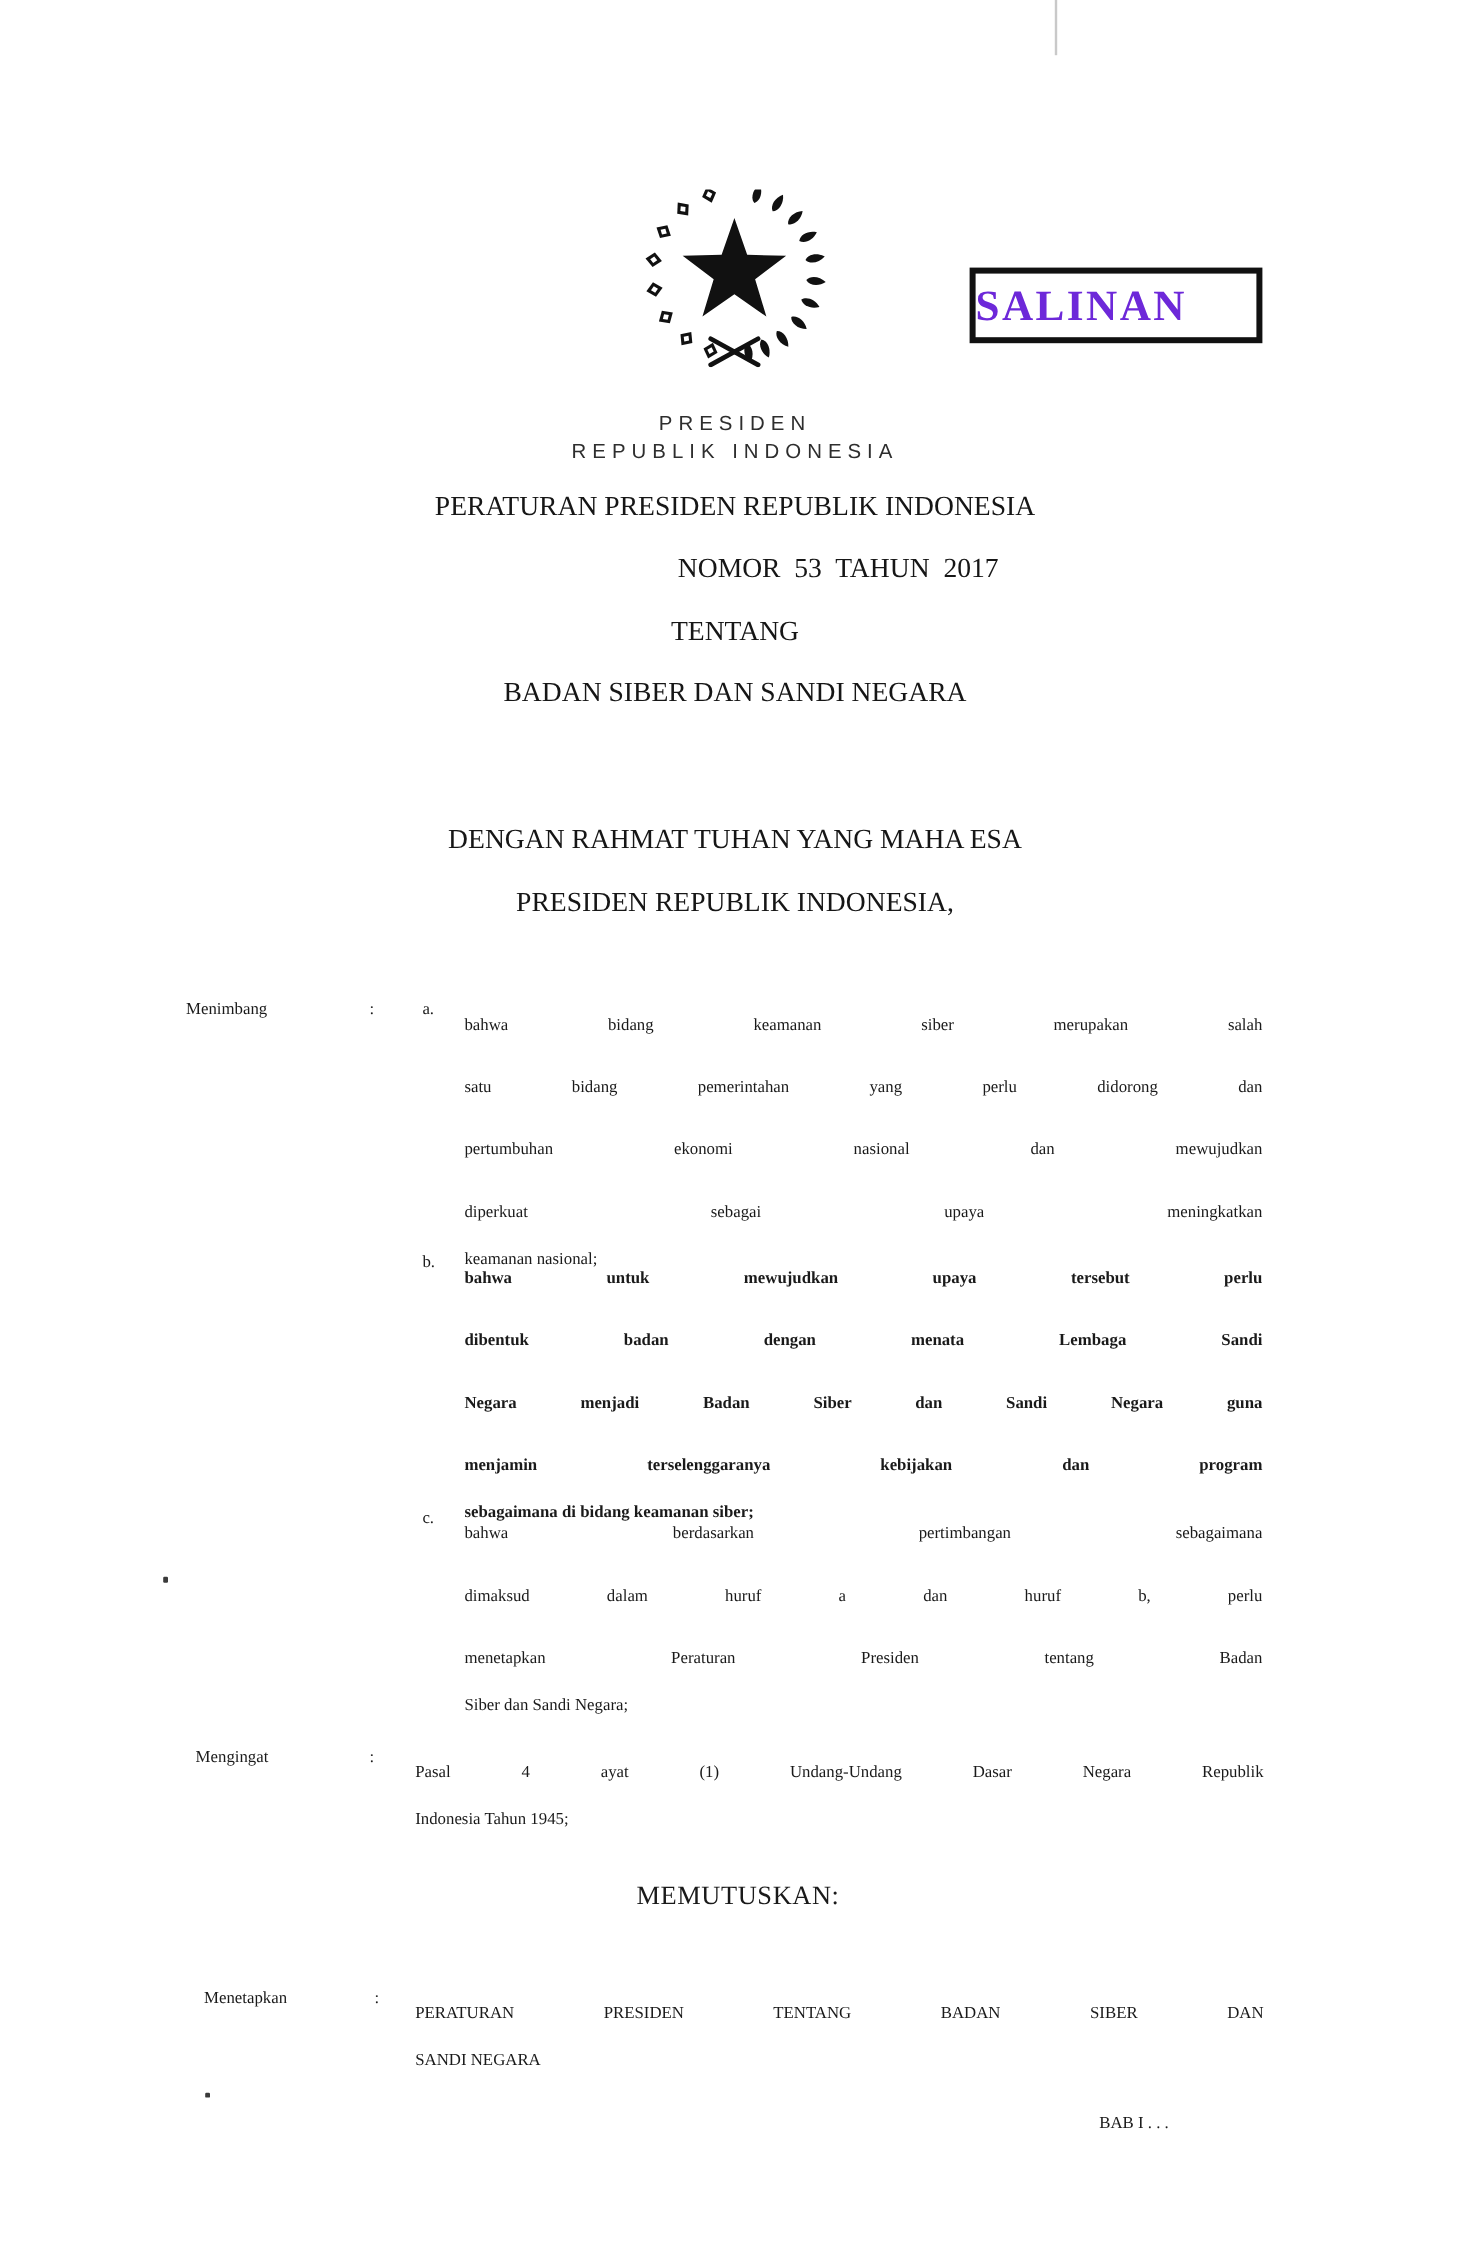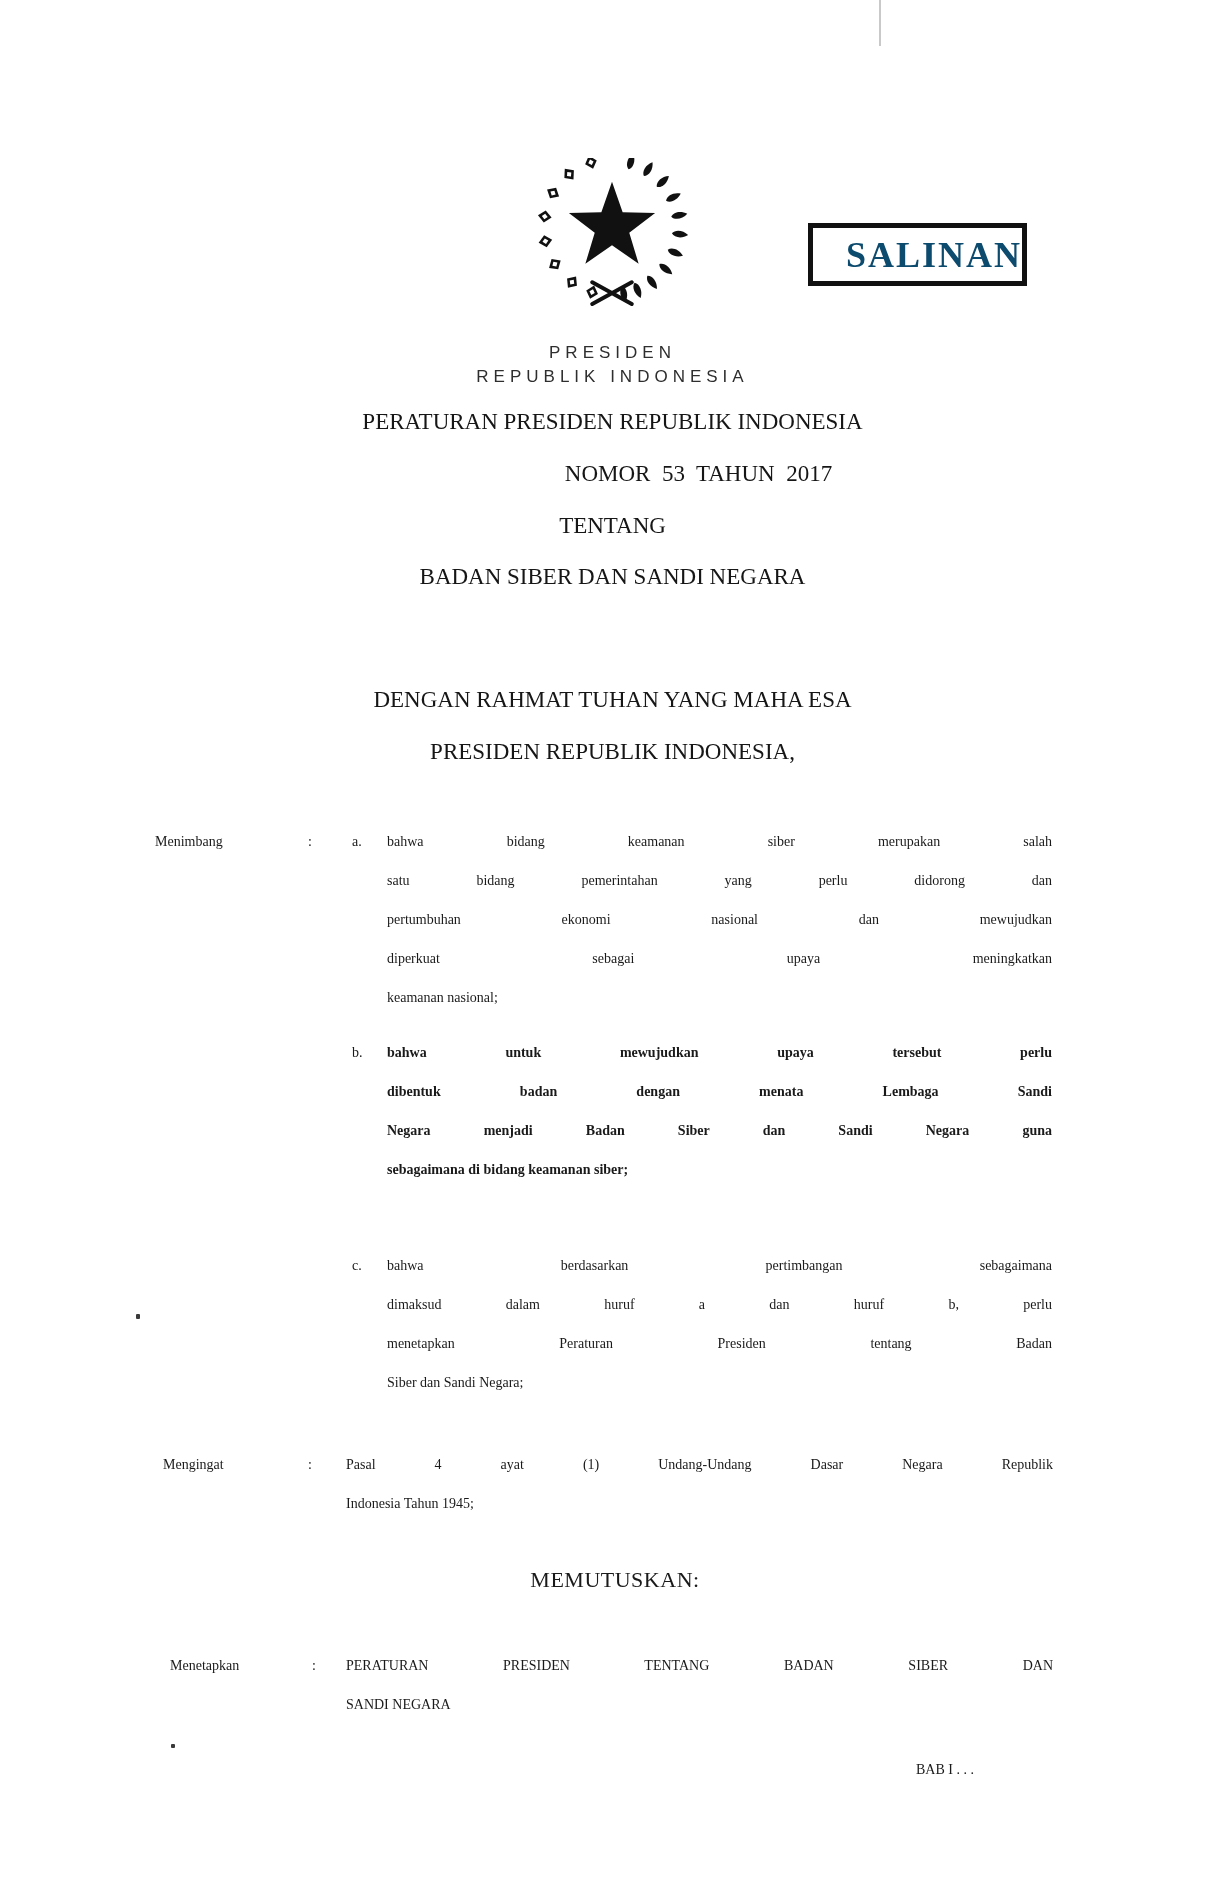--- a/index.html
+++ b/index.html
@@ -13,37 +13,37 @@
   }
   
   .scan-line{position:absolute;background:#c9c9c9;}
   .scan-dot{position:absolute;background:#3a3a3a;border-radius:1px;}
 
   
   .seal{position:absolute;left:533px;top:158px;width:158px;height:148px;}
 
   
   .stamp{
-    position:absolute;left:808px;top:223px;width:219px;height:63px;
+    position:absolute;left:808px;top:223px;width:244px;height:63px;
     border:5px solid #111;box-sizing:border-box;
-    display:flex;align-items:center;justify-content:flex-end;
-    font-weight:bold;font-size:36px;letter-spacing:2px;color:#0c4a6e;
+    display:flex;align-items:center;justify-content:flex-start;
+    font-weight:bold;font-size:36px;letter-spacing:2px;color:#6d28d9;
   }
 
   
   .hline{position:absolute;left:2px;width:1221px;text-align:center;white-space:pre;}
   .letterhead{
     font-family:"Liberation Sans", sans-serif;
     font-size:17px;letter-spacing:5px;color:#2e2e2e;line-height:24px;
   }
   .doc-title{font-size:23px;line-height:30px;color:#161616;}
 
   .body-text{font-size:14px;line-height:39px;}
   .abs{position:absolute;}
-  .jl{text-align:justify;text-align-last:justify;}
+  .jl{text-align:justify;text-align-last:justify;margin-top:13px;}
   .ll{text-align:left;}
   .center-col{position:absolute;left:0;width:1200px;text-align:center;padding-left:15px;}
 </style>
 </head>
 <body>
 
 <div class="page">
 
   <div class="scan-line" style="left:879px;top:0;width:2px;height:46px;"></div>
   <div class="scan-dot" style="left:136px;top:1314px;width:4px;height:5px;"></div>
@@ -109,20 +109,21 @@
     <div class="jl">pertumbuhan ekonomi nasional dan mewujudkan</div>
     <div class="jl">diperkuat sebagai upaya meningkatkan</div>
     <div class="ll">keamanan nasional;</div>
   </div>
 
   <div class="abs body-text" style="left:352px;top:1033px;">b.</div>
   <div class="abs body-text" style="left:387px;top:1033px;width:665px;font-weight:bold;">
     <div class="jl">bahwa untuk mewujudkan upaya tersebut perlu</div>
     <div class="jl">dibentuk badan dengan menata Lembaga Sandi</div>
     <div class="jl">Negara menjadi Badan Siber dan Sandi Negara guna</div>
+    <div class="jl">menjamin terselenggaranya kebijakan dan program</div>
     <div class="ll">sebagaimana di bidang keamanan siber;</div>
   </div>
 
   <div class="abs body-text" style="left:352px;top:1246px;">c.</div>
   <div class="abs body-text" style="left:387px;top:1246px;width:665px;">
     <div class="jl">bahwa berdasarkan pertimbangan sebagaimana</div>
     <div class="jl">dimaksud dalam huruf a dan huruf b, perlu</div>
     <div class="jl">menetapkan Peraturan Presiden tentang Badan</div>
     <div class="ll">Siber dan Sandi Negara;</div>
   </div>

